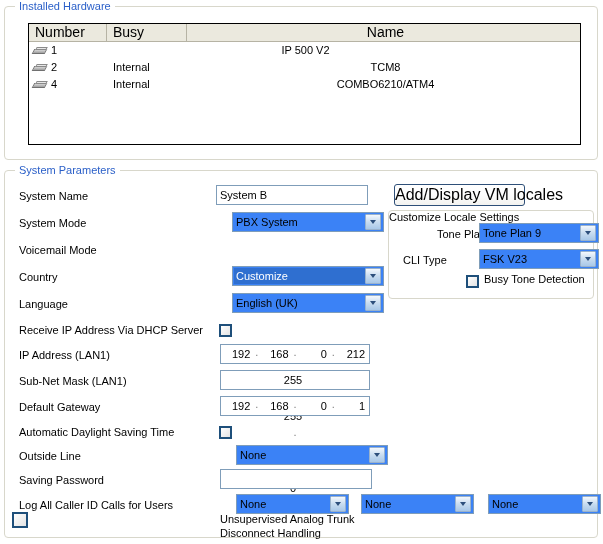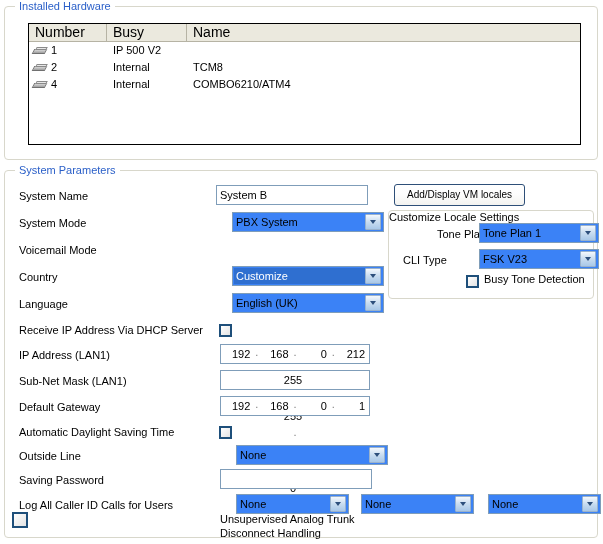--- a/index.html
+++ b/index.html
@@ -84,21 +84,21 @@
   .hw-row .hw-cell {
     font-size: 11px;
     line-height: 17px;
     padding-left: 6px;
     box-sizing: border-box;
     white-space: nowrap;
     overflow: hidden;
   }
   .col-num  { width: 78px; }
   .col-type { width: 80px; }
-  .col-name { width: 391px; }
+  .col-name { width: 391px; text-align: center; }
 
   .hw-row .col-num {
     display: flex;
     align-items: center;
     padding-left: 4px;
     gap: 3px;
   }
   .module-icon {
     width: 15px;
     height: 8px;
@@ -237,21 +237,21 @@
     top: -2px;
   }
 
   
   .btn {
     position: absolute;
     box-sizing: border-box;
     border: 1px solid #2e4f78;
     border-radius: 3px;
     background: linear-gradient(180deg,#ffffff 0%, #fdfdfd 45%, #f3f3f0 100%);
-    font-size: 10px;
+    font-size: 16px;
     color: #000;
     text-align: center;
     line-height: 20px;
     height: 22px;
     white-space: nowrap;
   }
 
   
   #locale-group {
     position: absolute;
@@ -420,21 +420,21 @@
   <div class="plain-text" style="left:215px; top:342px;">Unsupervised Analog Trunk</div>
   <div class="plain-text" style="left:215px; top:356px;">Disconnect Handling</div>
 
   <div class="btn" style="left:389px; top:13px; width:131px;">Add/Display VM locales</div>
 
   <div id="locale-group">
     <div class="gb-title">Customize Locale Settings</div>
 
     <div class="small-label" style="left:14px; top:13px;margin-left:34px;">Tone Plan</div>
     <div class="combo" style="left:74px; top:12px; width:120px;">
-      <span class="cb-text">Tone Plan 1</span>
+      <span class="cb-text">Tone Plan 9</span>
       <span class="cb-btn"></span>
     </div>
 
     <div class="small-label" style="left:14px; top:39px;">CLI Type</div>
     <div class="combo" style="left:74px; top:38px; width:120px;">
       <span class="cb-text">FSK V23</span>
       <span class="cb-btn"></span>
     </div>
 
     <div class="cbox" style="left:77px; top:64px;"></div>

